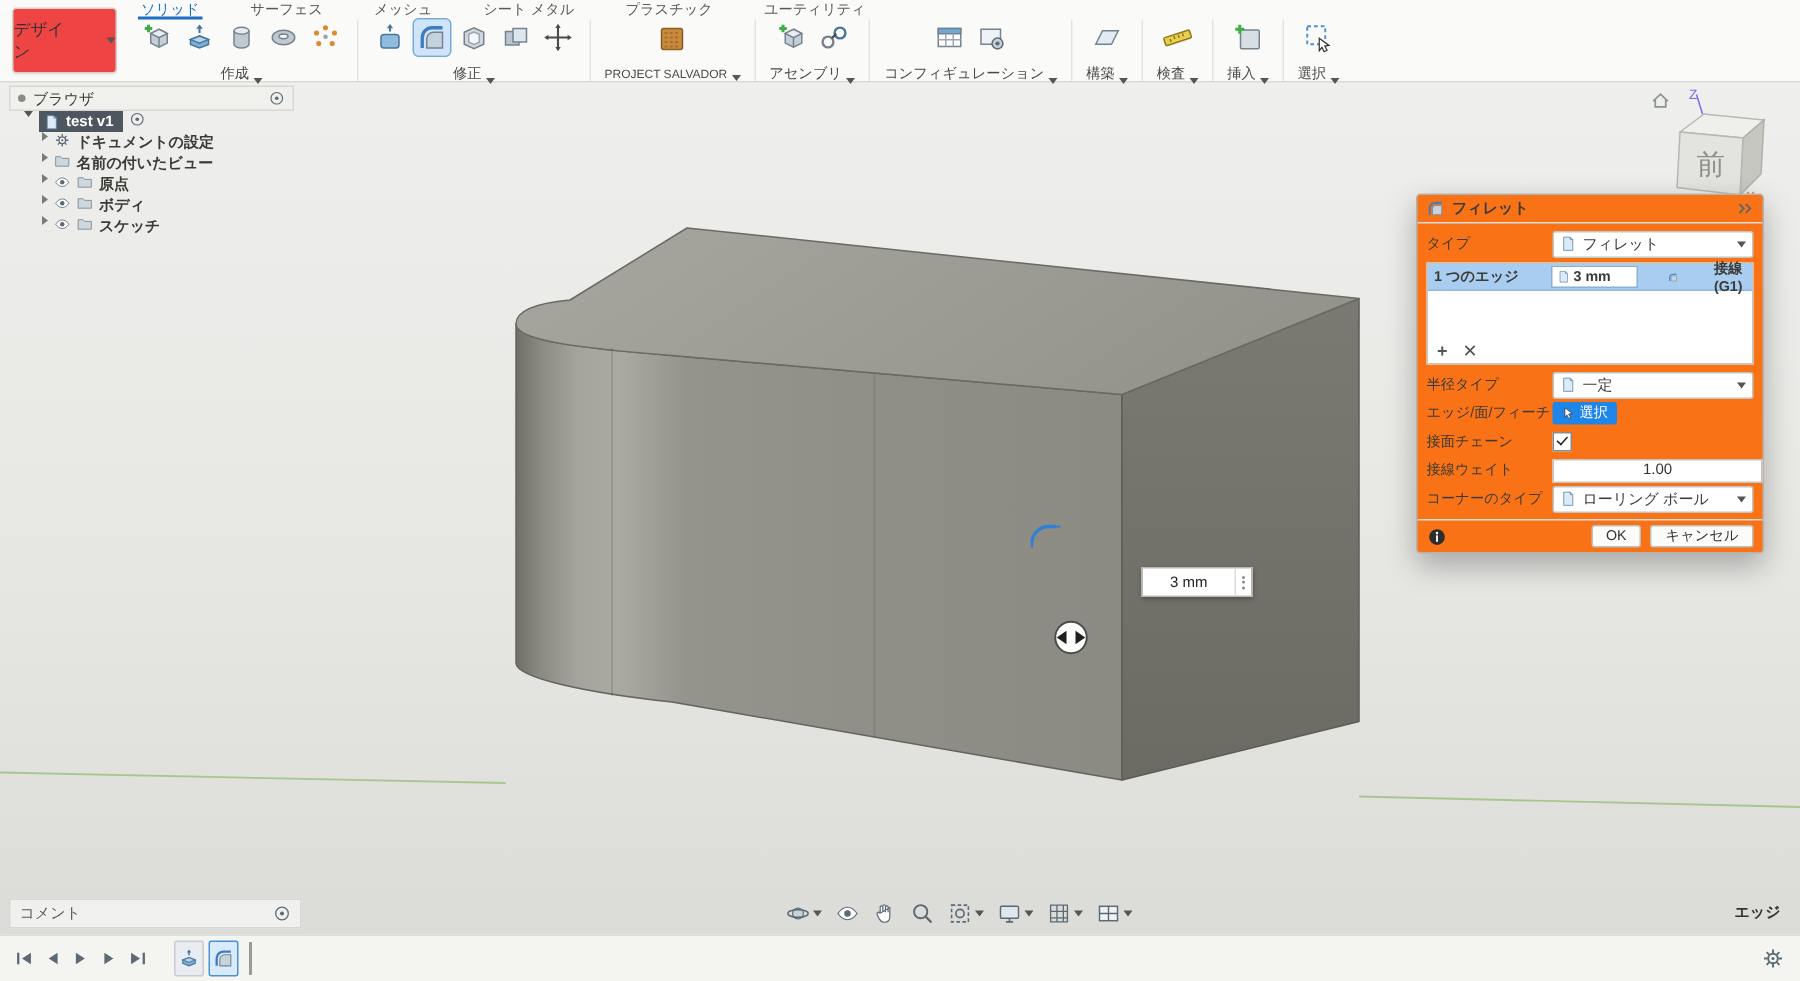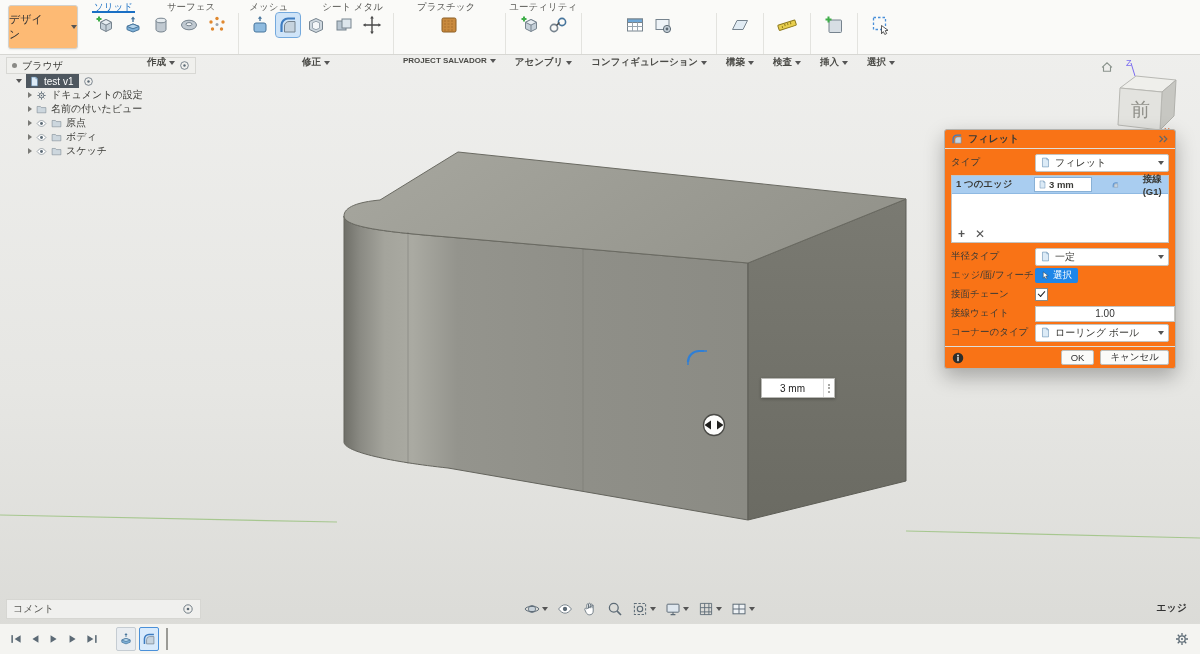--- a/index.html
+++ b/index.html
@@ -14,40 +14,40 @@
   .i16{width:16px;height:16px;display:block;}
   .i14{width:14px;height:14px;display:block;}
   .i12{width:12px;height:12px;display:block;}
   .i11{width:11px;height:11px;display:block;}
 
   
   #scene{position:absolute;left:0;top:0;z-index:1;}
 
   
   #toolbar{position:absolute;left:0;top:0;right:0;height:54px;background:#fafaf8;border-bottom:1px solid #d7d7d3;z-index:10;}
-  .design-btn{position:absolute;left:8px;top:5px;width:68px;height:42px;background:#fdba74;border:1px solid #d2d2ce;border-radius:3px;
+  .design-btn{position:absolute;left:8px;top:5px;width:68px;height:42px;background:#ef4444;border:1px solid #d2d2ce;border-radius:3px;
     display:flex;align-items:center;justify-content:center;gap:19px;font-size:11px;color:#333;box-shadow:0 1px 2px rgba(0,0,0,.06);}
   .tabs{position:absolute;left:92px;top:0;height:13px;display:flex;gap:30px;align-items:center;font-size:9.5px;color:#5a5a56;}
   .tab{height:13px;line-height:13px;padding:0 2px;white-space:nowrap;}
   .tab.active{color:#1a6fc4;box-shadow:inset 0 -2px 0 #1a6fc4;}
   .ribbon{position:absolute;left:84px;top:13px;height:41px;display:flex;align-items:stretch;}
   .grp{display:flex;flex-direction:column;align-items:center;padding:0 9px;}
   .grp+.grp{border-left:1px solid #e3e3df;}
   .grp-icons{display:flex;gap:4px;height:27px;align-items:center;}
   .ic{width:24px;height:24px;display:flex;align-items:center;justify-content:center;border-radius:3px;}
   .ic.active{background:#cfe4f8;outline:1px solid #74a9dd;}
-  .grp-label{font-size:9.5px;color:#4a4a46;display:flex;gap:3px;align-items:center;margin-top:19px;white-space:nowrap;font-weight:bold;}
+  .grp-label{font-size:9.5px;color:#4a4a46;display:flex;gap:3px;align-items:flex-end;margin-top:6px;white-space:nowrap;}
   .grp-label.small{font-size:8px;}
 
   
   #browser{position:absolute;left:6px;top:57px;width:190px;z-index:8;font-size:10px;color:#3a3a36;}
   .b-header{height:15px;display:flex;align-items:center;gap:5px;padding:0 5px;background:rgba(240,240,237,.92);border:1px solid #d8d8d4;}
   .b-dot{width:5px;height:5px;border-radius:50%;background:#8a8a86;}
   .b-sp{flex:1;}
-  .b-row{height:14px;display:flex;align-items:center;gap:4px;padding-left:10px;}
+  .b-row{height:14px;display:flex;align-items:flex-start;gap:4px;padding-left:10px;font-weight:bold;}
   .b-row.child{padding-left:22px;}
   .sel-chip{background:#4e575f;color:#fff;display:inline-flex;align-items:center;gap:4px;height:14px;padding:0 6px 0 3px;}
   .b-label{white-space:nowrap;}
 
   
   #viewcube{position:absolute;left:1098px;top:56px;width:100px;height:86px;z-index:8;}
 
   
   #dialog{position:absolute;left:944px;top:129px;width:230px;background:#f97316;border:1px solid #b3b3af;border-radius:3px;
     box-shadow:0 8px 20px rgba(0,0,0,.28);z-index:12;font-size:10px;color:#3a3a36;}

